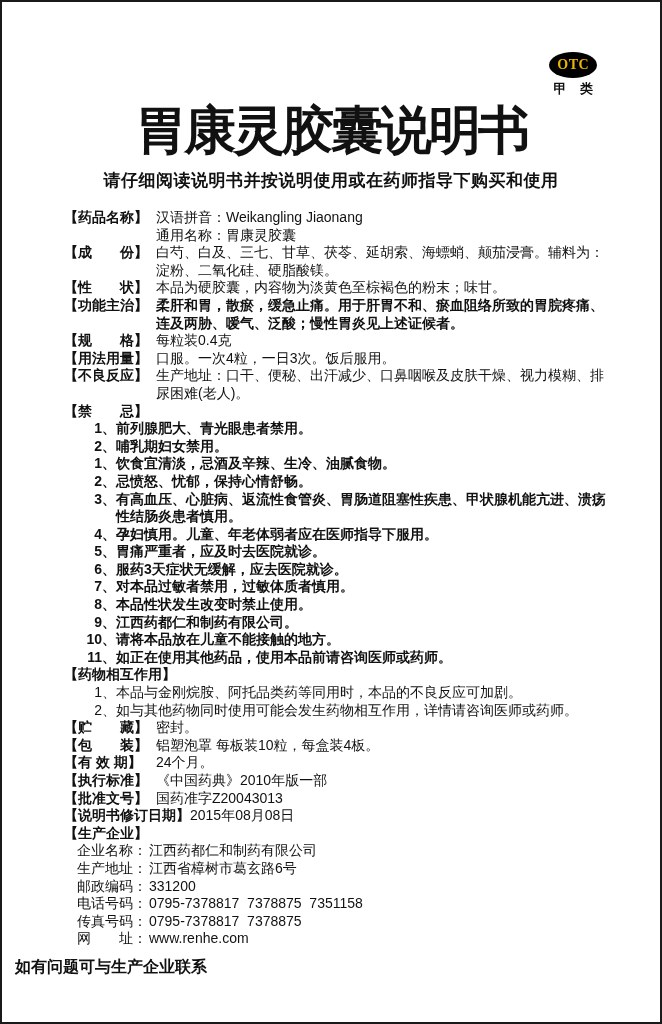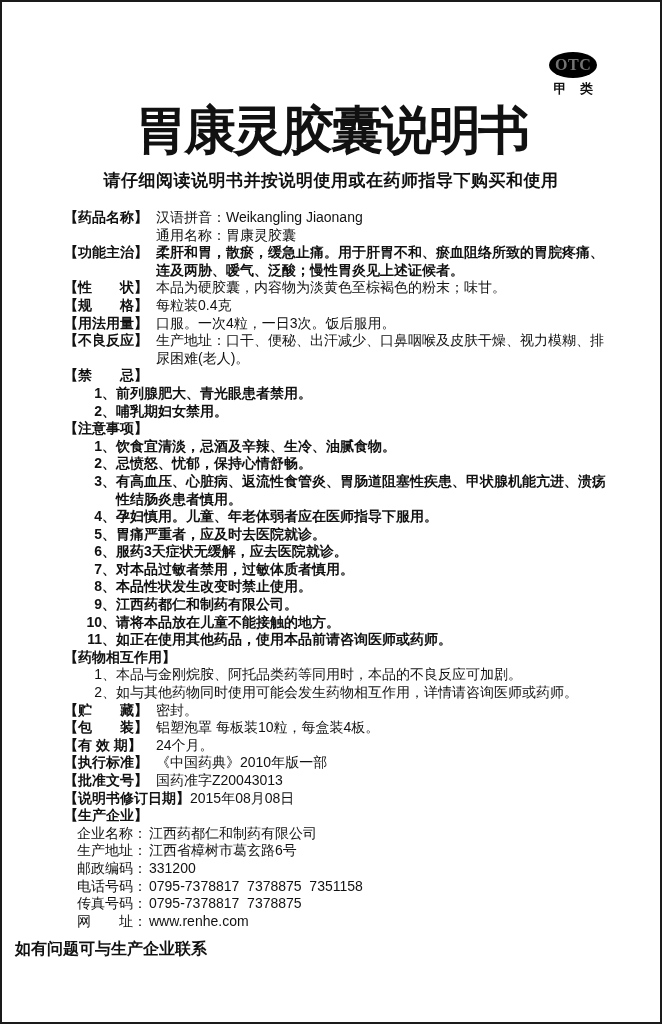--- a/index.html
+++ b/index.html
@@ -5,22 +5,22 @@
   html,body { margin:0; padding:0; background:#e8e8e8; }
   .sheet {
     width:662px; height:1024px; margin:0 auto; box-sizing:border-box;
     background:#ffffff; border:2px solid #1a1a1a; position:relative;
     font-family:"Liberation Sans", sans-serif; color:#111; overflow:hidden;
   }
   
   .otc-badge { position:absolute; top:50px; right:62px; text-align:center; }
   .otc-oval {
     width:48px; height:26px; margin:0 auto; background:#000; border-radius:50%;
-    color:#737373; font-family:"Liberation Serif", serif; font-weight:bold;
-    font-size:16px; line-height:26px; letter-spacing:0.5px; text-align:center;
+    color:#eab308; font-family:"Liberation Serif", serif; font-weight:bold;
+    font-size:14px; line-height:26px; letter-spacing:0.5px; text-align:center;
   }
   .otc-class { margin-top:2px; font-size:13px; font-weight:bold; letter-spacing:5px; padding-left:5px; white-space:nowrap; }
   
   .header { padding-top:88px; text-align:center; }
   .title {
     font-size:52px; line-height:80px; font-weight:900; letter-spacing:-3px;
     white-space:nowrap;
   }
   .subtitle { margin-top:0; font-size:17px; line-height:21px; font-weight:bold; letter-spacing:0.5px; }
   
@@ -55,49 +55,52 @@
     <div class="title">胃康灵胶囊说明书</div>
     <div class="subtitle">请仔细阅读说明书并按说明使用或在药师指导下购买和使用</div>
   </div>
 
   <div class="doc" id="sections">
       <div class="kv-row">
         <span class="kv-label">【药品名称】</span>
         <div class="kv-content"><div class="kv-line">汉语拼音：Weikangling Jiaonang</div><div class="kv-line">通用名称：胃康灵胶囊</div></div>
       </div>
       <div class="kv-row">
+        <span class="kv-label">【成　　份】</span>
+        <div class="kv-content">白芍、白及、三七、甘草、茯苓、延胡索、海螵蛸、颠茄浸膏。辅料为：淀粉、二氧化硅、硬脂酸镁。</div>
+      </div>
+      <div class="kv-row">
+        <span class="kv-label">【性　　状】</span>
+        <div class="kv-content">本品为硬胶囊，内容物为淡黄色至棕褐色的粉末；味甘。</div>
+      </div>
+      <div class="kv-row">
         <span class="kv-label">【功能主治】</span>
         <div class="kv-content bold">柔肝和胃，散瘀，缓急止痛。用于肝胃不和、瘀血阻络所致的胃脘疼痛、连及两胁、嗳气、泛酸；慢性胃炎见上述证候者。</div>
       </div>
       <div class="kv-row">
-        <span class="kv-label">【性　　状】</span>
-        <div class="kv-content">本品为硬胶囊，内容物为淡黄色至棕褐色的粉末；味甘。</div>
-      </div>
-      <div class="kv-row">
         <span class="kv-label">【规　　格】</span>
         <div class="kv-content">每粒装0.4克</div>
       </div>
       <div class="kv-row">
         <span class="kv-label">【用法用量】</span>
         <div class="kv-content">口服。一次4粒，一日3次。饭后服用。</div>
       </div>
       <div class="kv-row">
         <span class="kv-label">【不良反应】</span>
         <div class="kv-content">生产地址：口干、便秘、出汗减少、口鼻咽喉及皮肤干燥、视力模糊、排尿困难(老人)。</div>
       </div>
       <div class="heading-row"><span>【禁　　忌】</span></div>
       <div class="li bold">
         <span class="li-num">1、</span>
         <span class="li-text">前列腺肥大、青光眼患者禁用。</span>
       </div>
       <div class="li bold">
         <span class="li-num">2、</span>
         <span class="li-text">哺乳期妇女禁用。</span>
       </div>
-      <div class="heading-row"><span>【注意事项】</span></div>
       <div class="li bold">
         <span class="li-num">1、</span>
         <span class="li-text">饮食宜清淡，忌酒及辛辣、生冷、油腻食物。</span>
       </div>
       <div class="li bold">
         <span class="li-num">2、</span>
         <span class="li-text">忌愤怒、忧郁，保持心情舒畅。</span>
       </div>
       <div class="li bold">
         <span class="li-num">3、</span>

